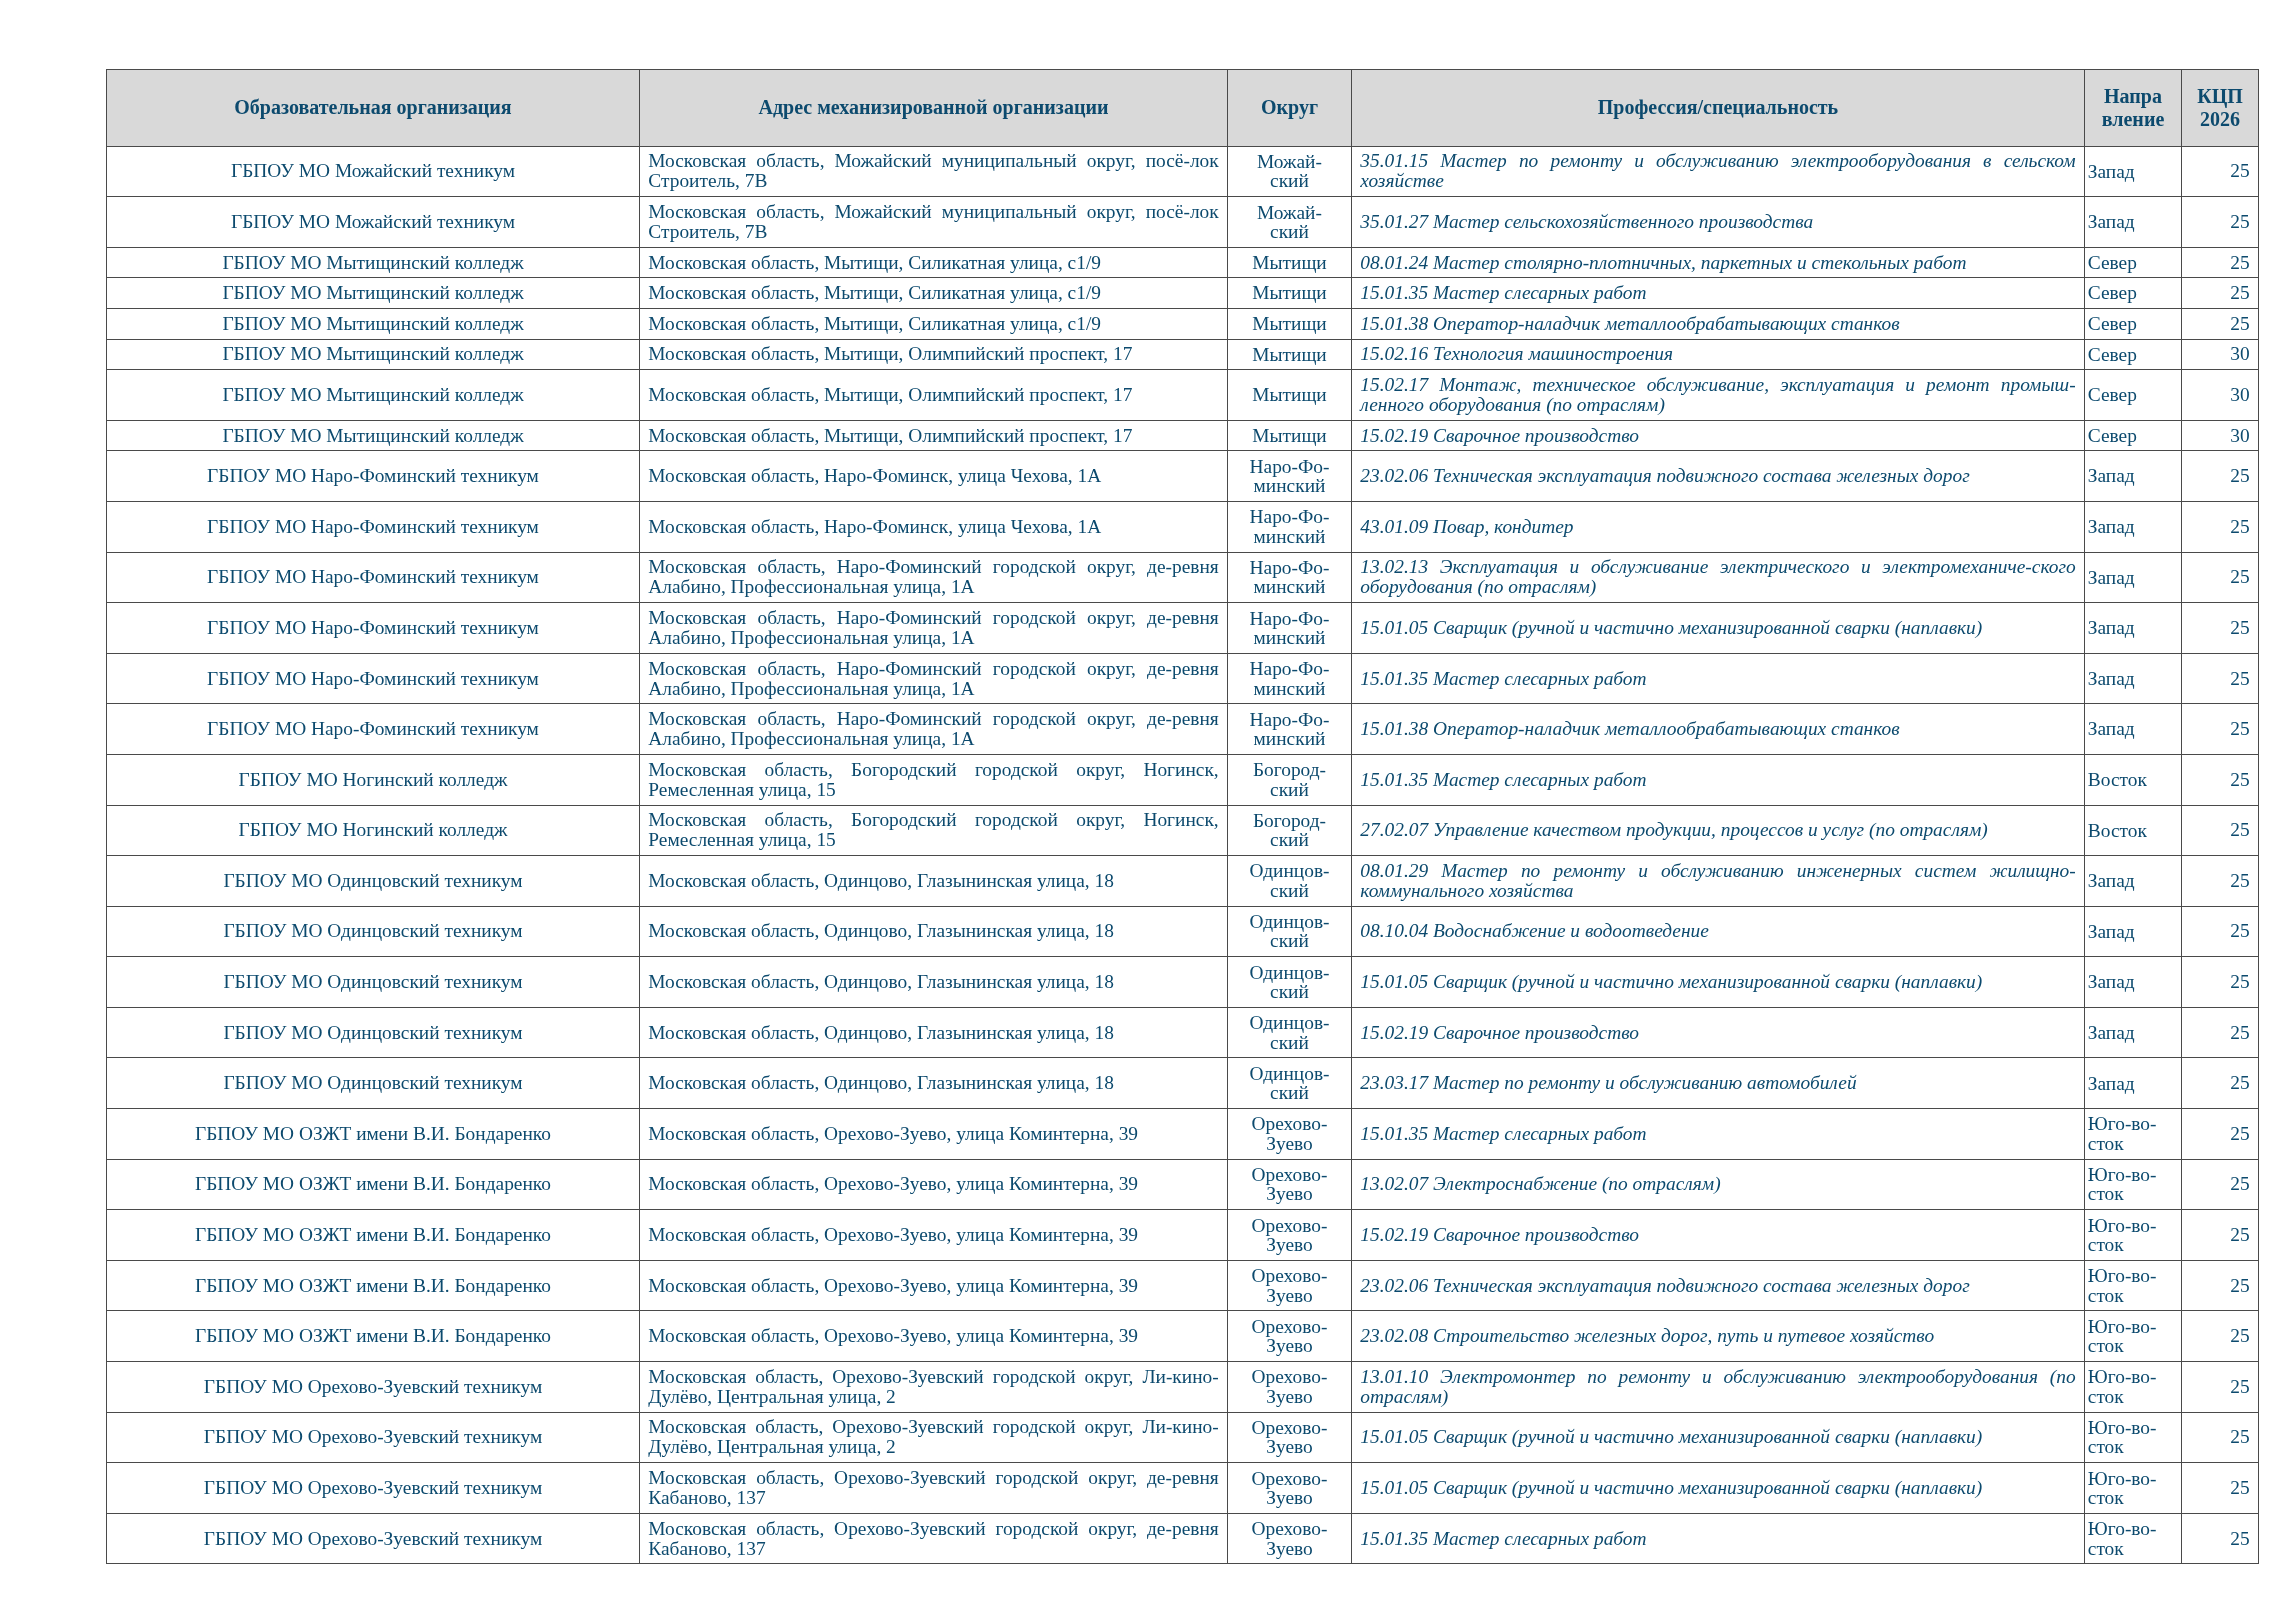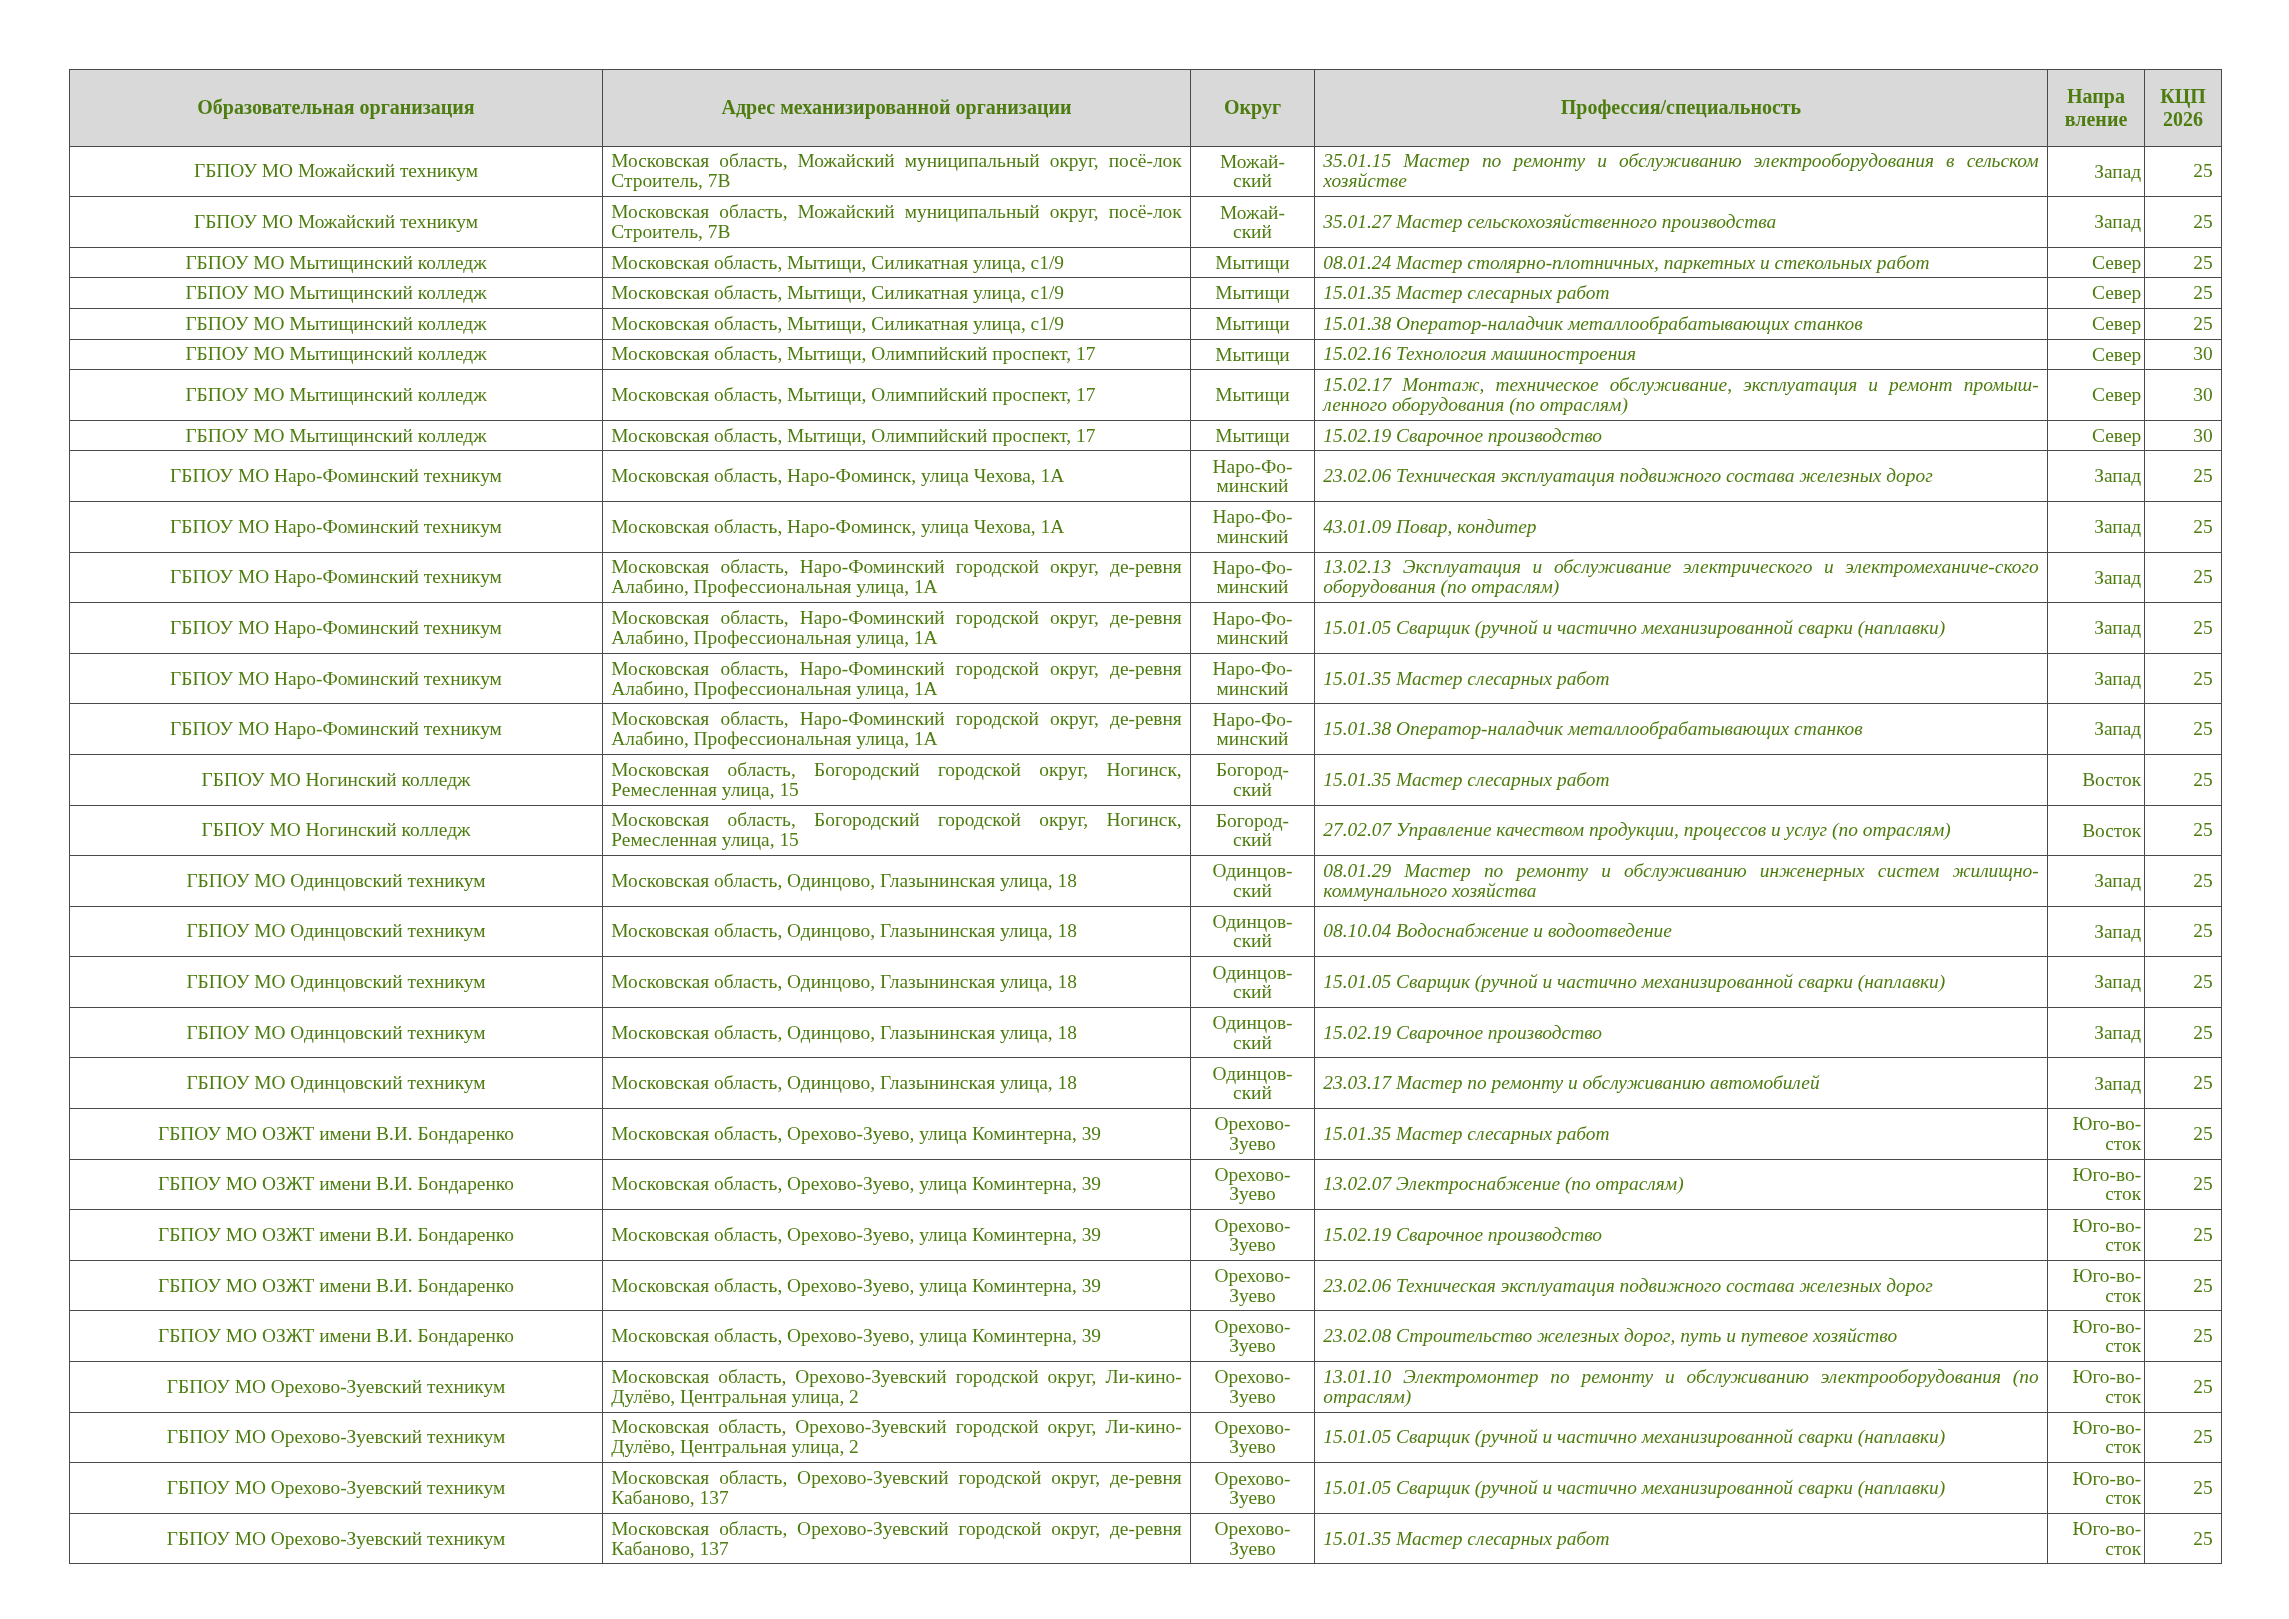--- a/index.html
+++ b/index.html
@@ -6,42 +6,43 @@
   body { width: 2290px; height: 1620px; position: relative; overflow: hidden; }
   .page {
     position: absolute; left: 69px; top: 69px;
   }
   table {
     border-collapse: collapse;
     table-layout: fixed;
     font-family: "Liberation Serif", serif;
     font-size: 19.4px;
     line-height: 20px;
-    color: #4d7c0f;
+    color: #0c4a6e;
+    margin-left: 37px;
   }
   th, td {
     border: 1.4px solid #4a4a4a;
     padding: 1.8px 8.3px;
     vertical-align: middle;
     overflow: hidden;
   }
   thead th {
     background: #d9d9d9;
     font-weight: bold;
     height: 72px;
     text-align: center;
     font-size: 20px;
     line-height: 23px;
     padding: 1.8px 3.7px;
   }
   td.org { text-align: center; }
   td.addr { text-align: justify; text-align-last: left; }
   td.okrug { text-align: center; padding: 0 19px; line-height: 19.4px; }
   td.prof { text-align: justify; text-align-last: left; font-style: italic; }
-  td.dir { text-align: right; padding: 0 2.8px; line-height: 19.4px; }
+  td.dir { text-align: left; padding: 0 2.8px; line-height: 19.4px; }
   td.kcp { text-align: right; }
   tr.r2 td { height: 46px; }
   tr.r1 td { height: 26px; }
 </style>
 </head>
 <body>
 
 <div class="page">
   <table>
     <colgroup>

